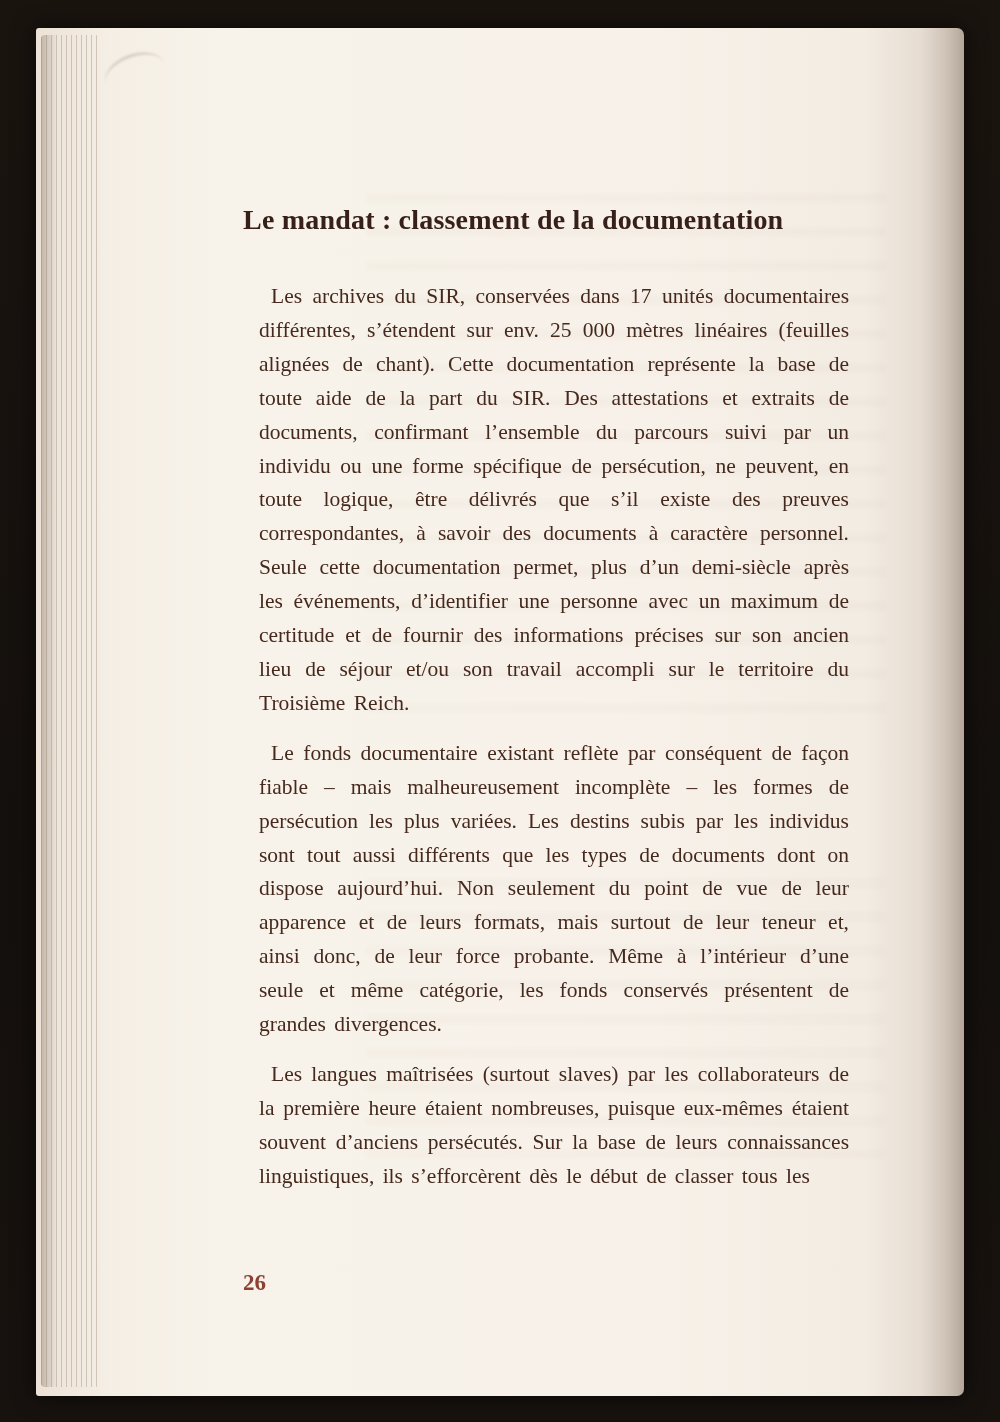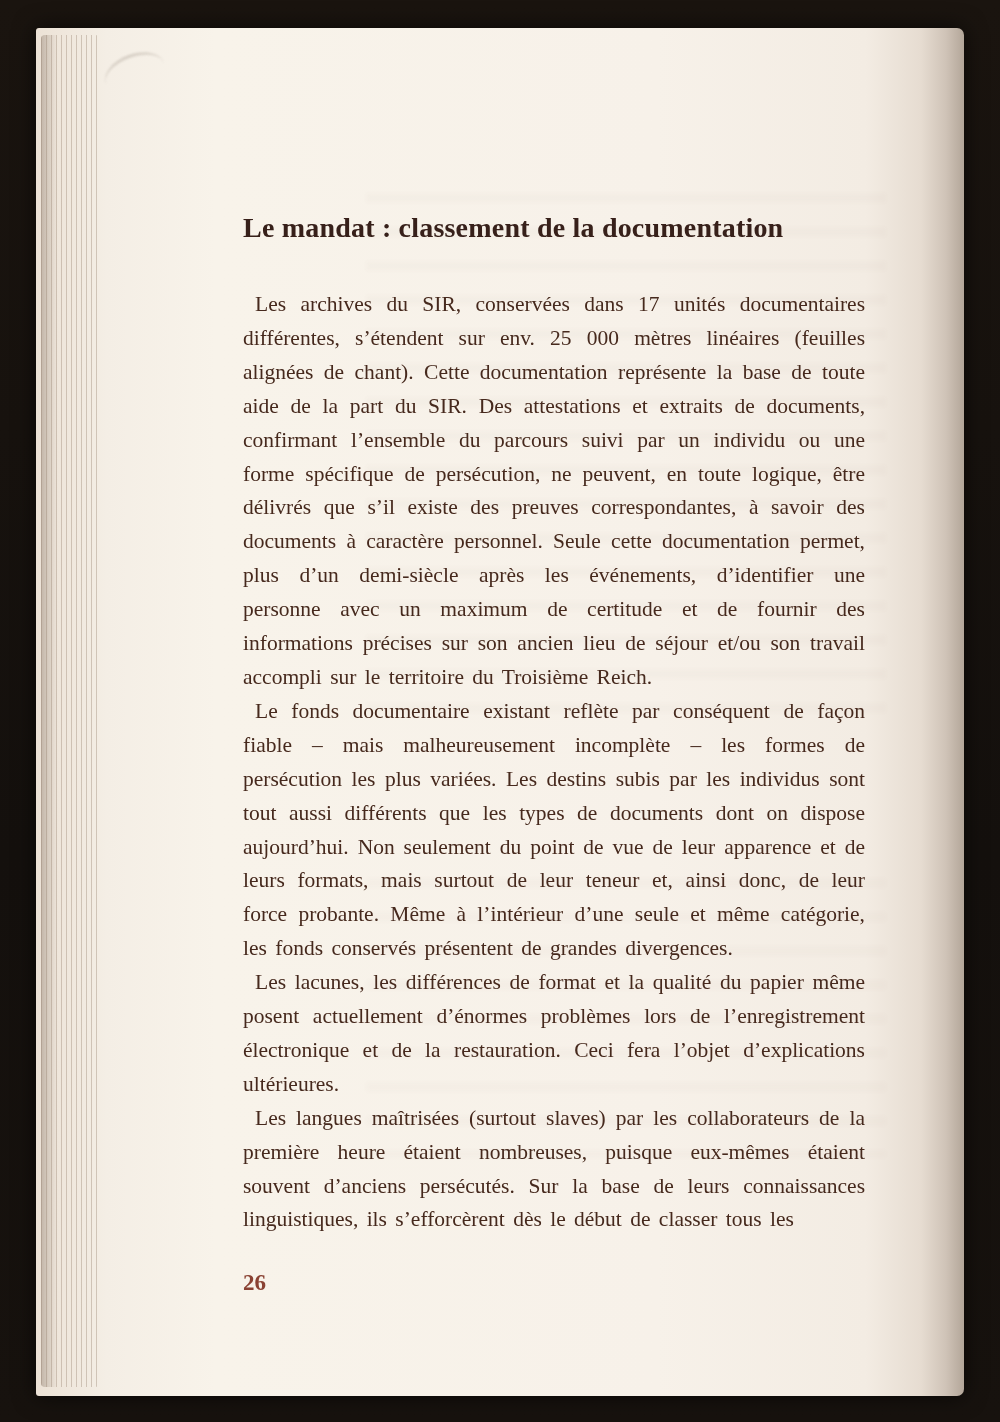--- a/index.html
+++ b/index.html
@@ -21,40 +21,39 @@
     border-radius:4px 0 0 4px;}
   .ghost{position:absolute;left:330px;top:165px;width:520px;height:520px;
     background:repeating-linear-gradient(to bottom,
       rgba(110,80,65,.55) 0 10px,rgba(110,80,65,0) 10px 34px);
     opacity:.045;filter:blur(2px);pointer-events:none;}
   .ghost.low{top:850px;height:280px;opacity:.035;}
   .pencil{position:absolute;left:68px;top:26px;width:62px;height:36px;
     border-top:3px solid rgba(125,112,100,.38);border-radius:50%;
     transform:rotate(-20deg);filter:blur(1px);opacity:.65;}
   .content{position:absolute;left:207px;top:172px;width:622px;color:#46291d;}
-  h1{font-size:28px;font-weight:bold;margin:12px 0 44px 0;color:#37201a;letter-spacing:.2px;}
-  .content p{margin:0;font-size:21.5px;line-height:33.9px;text-align:justify;
+  h1{font-size:28px;font-weight:bold;margin:4px 0 44px 0;color:#37201a;letter-spacing:.2px;}
+  .content p{margin:16px;font-size:21.5px;line-height:33.9px;text-align:justify;
     text-indent:12px;word-spacing:3px;}
   .pagenum{position:absolute;left:207px;top:1242px;font-size:23px;color:#8a4233;font-weight:bold;}
 </style>
 </head>
 <body>
 
 <div class="scene">
   <div class="page">
     <div class="edges">
       <div class="edges-inner"></div>
     </div>
     <div class="pencil"></div>
     <div class="ghost"></div>
     <div class="ghost low"></div>
 
     <div class="content">
       <h1>Le mandat : classement de la documentation</h1>
       <p>Les archives du SIR, conservées dans 17 unités documentaires différentes, s’étendent sur env. 25 000 mètres linéaires (feuilles alignées de chant). Cette documentation représente la base de toute aide de la part du SIR. Des attestations et extraits de documents, confirmant l’ensemble du parcours suivi par un individu ou une forme spécifique de persécution, ne peuvent, en toute logique, être délivrés que s’il existe des preuves correspondantes, à savoir des documents à caractère personnel. Seule cette documentation permet, plus d’un demi-siècle après les événements, d’identifier une personne avec un maximum de certitude et de fournir des informations précises sur son ancien lieu de séjour et/ou son travail accompli sur le territoire du Troisième Reich.</p>
       <p>Le fonds documentaire existant reflète par conséquent de façon fiable – mais malheureusement incomplète – les formes de persécution les plus variées. Les destins subis par les individus sont tout aussi différents que les types de documents dont on dispose aujourd’hui. Non seulement du point de vue de leur apparence et de leurs formats, mais surtout de leur teneur et, ainsi donc, de leur force probante. Même à l’intérieur d’une seule et même catégorie, les fonds conservés présentent de grandes divergences.</p>
-      <p>Les lacunes, les différences de format et la qualité du papier même posent actuellement d’énormes problèmes lors de l’enregistrement électronique et de la restauration. Ceci fera l’objet d’explications ultérieures.</p>
       <p>Les langues maîtrisées (surtout slaves) par les collaborateurs de la première heure étaient nombreuses, puisque eux-mêmes étaient souvent d’anciens persécutés. Sur la base de leurs connaissances linguistiques, ils s’efforcèrent dès le début de classer tous les</p>
     </div>
 
     <div class="pagenum">26</div>
   </div>
 </div>
 
 </body></html>

